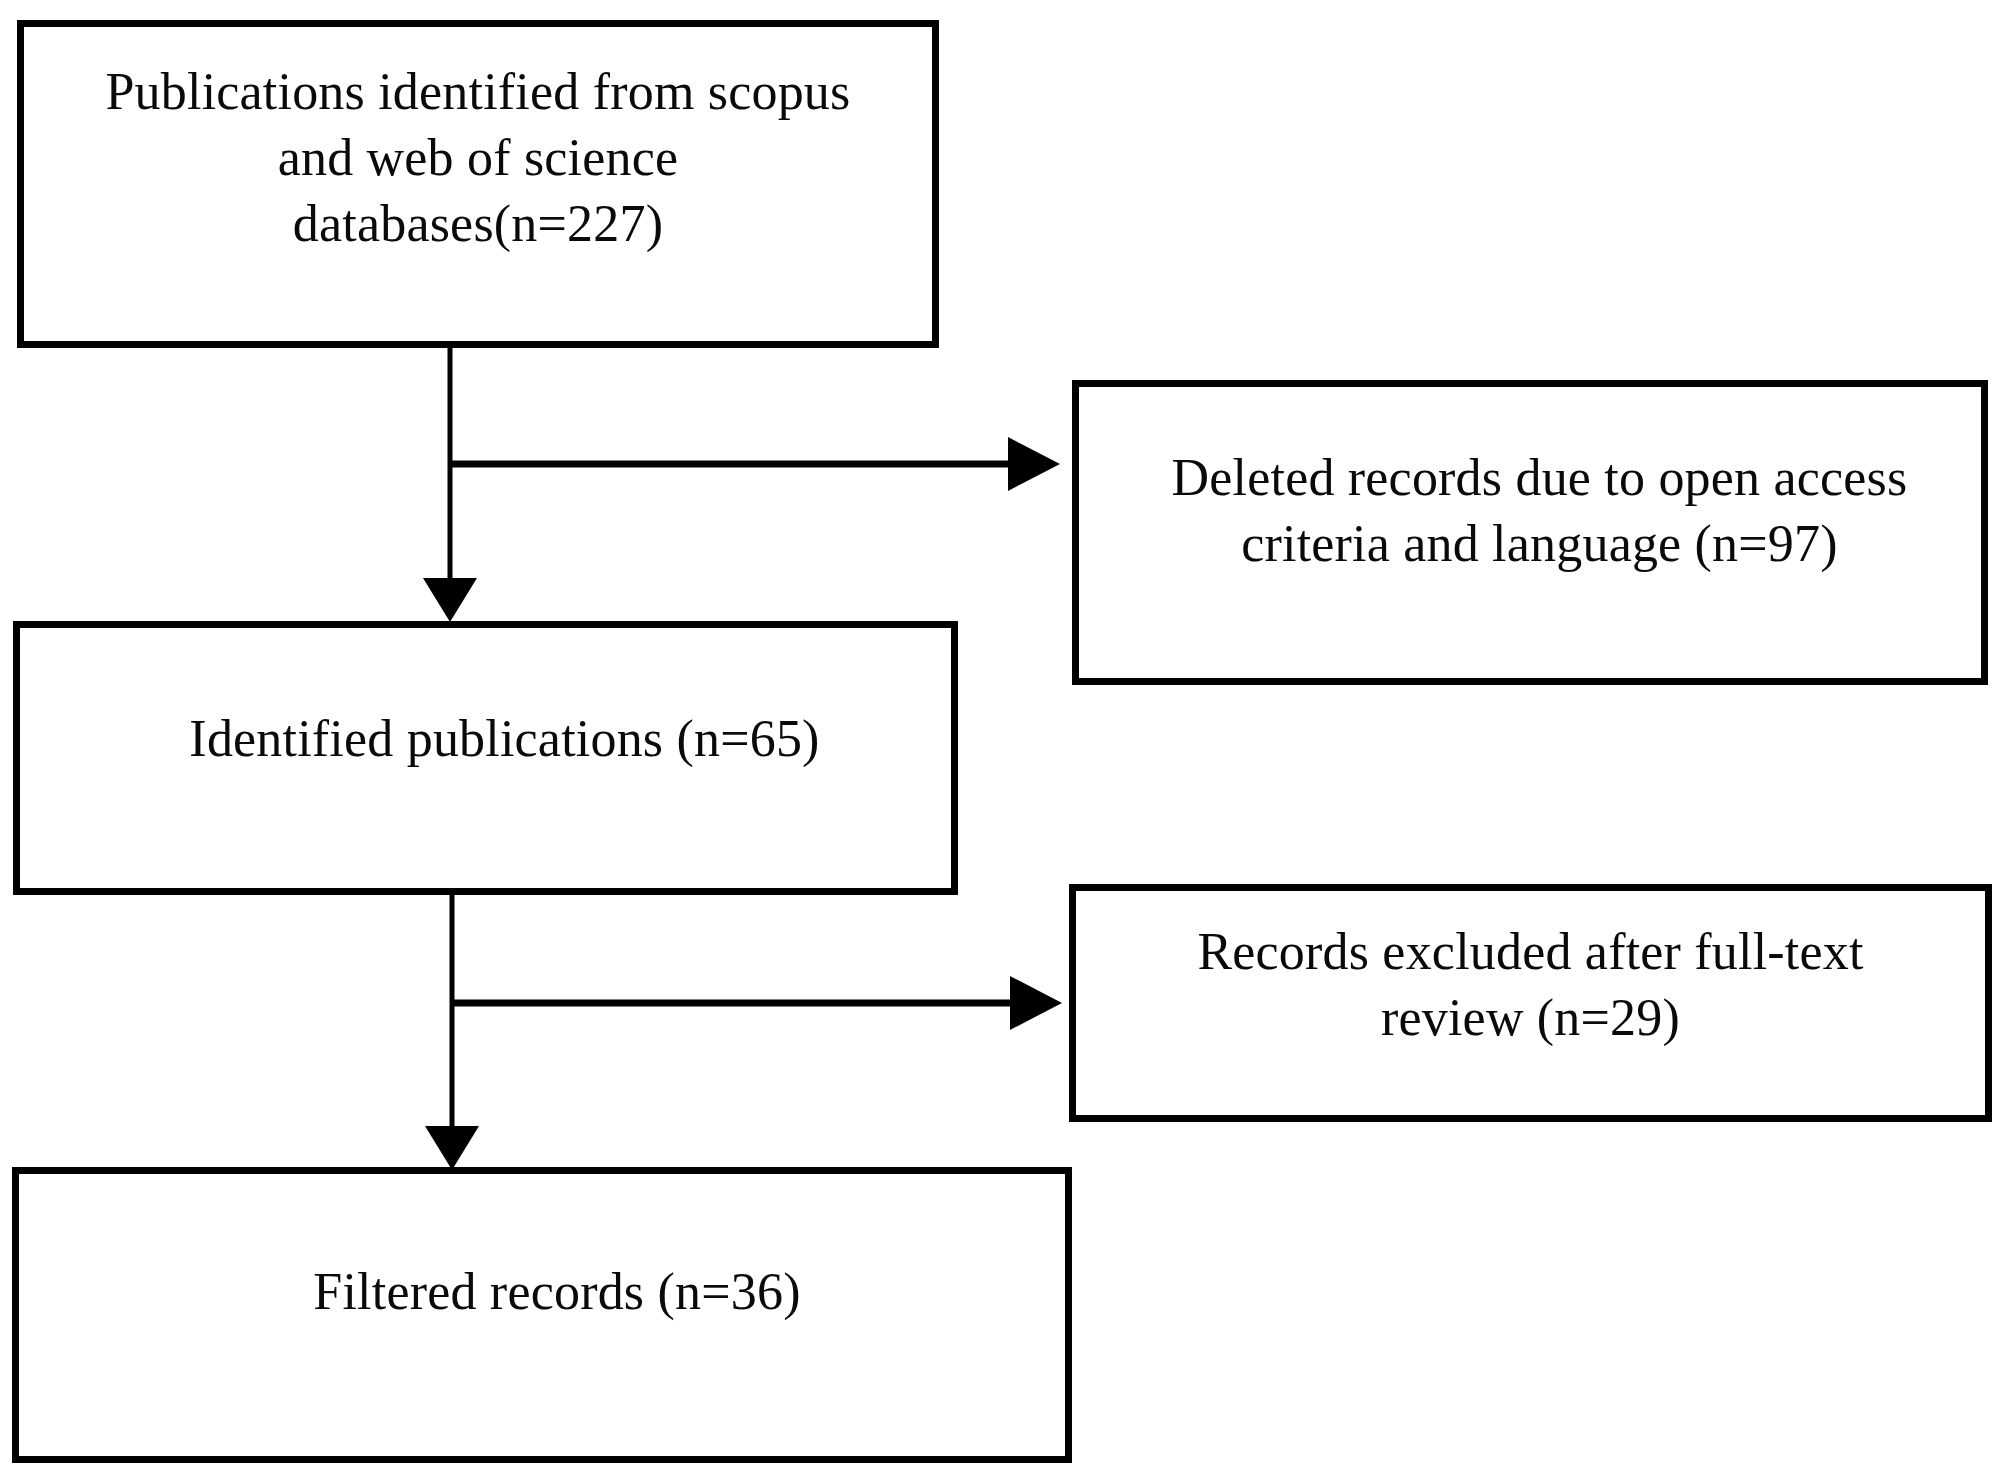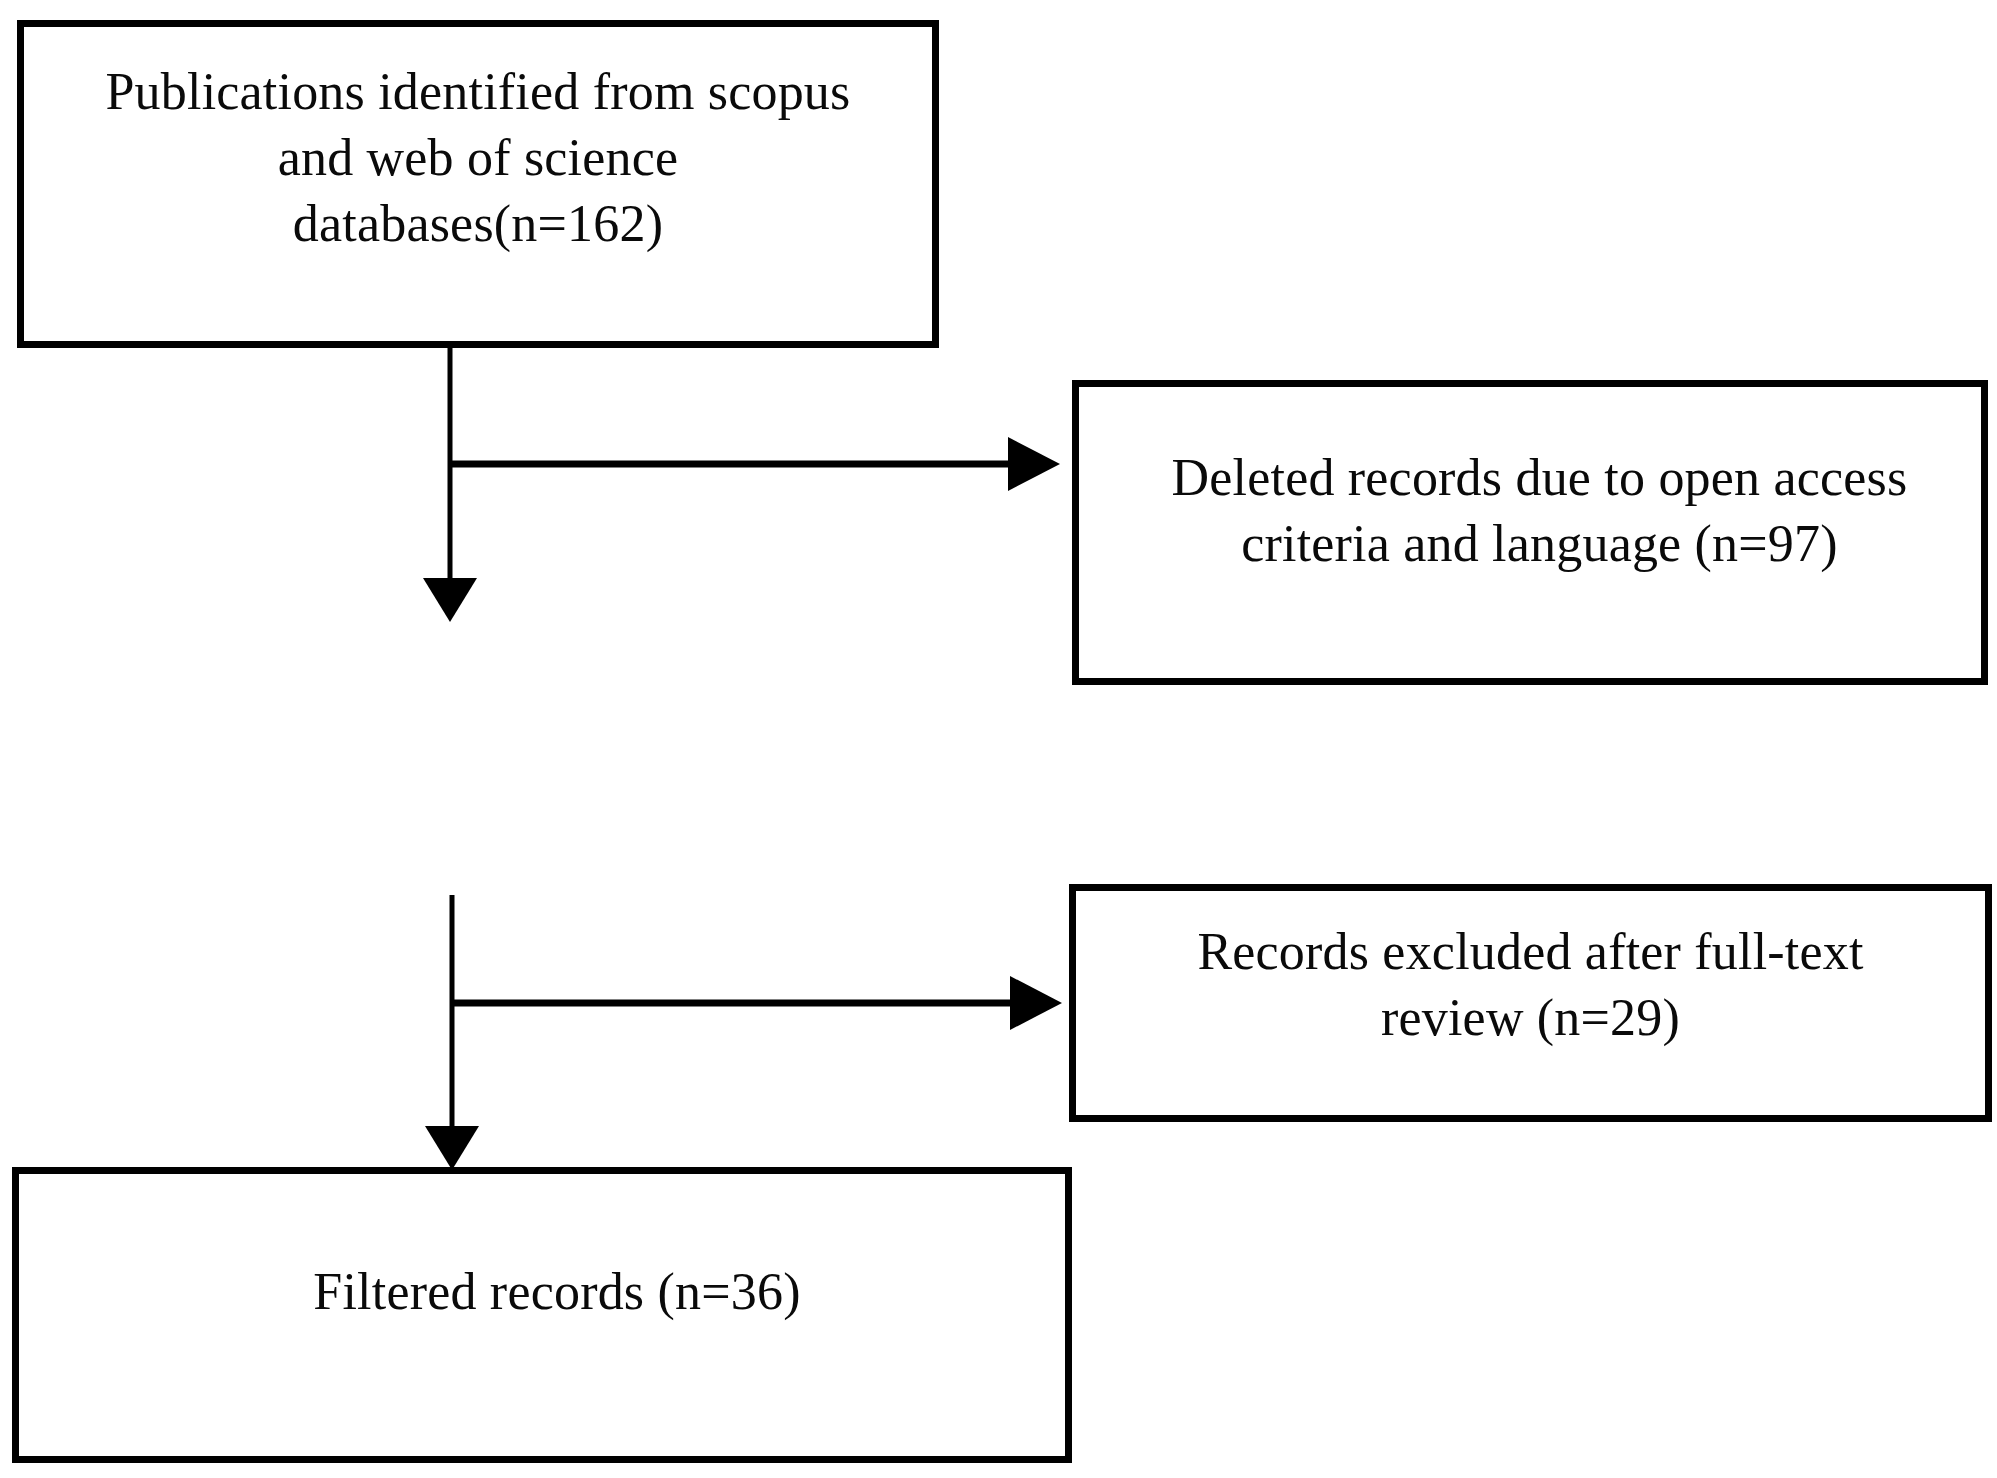--- a/index.html
+++ b/index.html
@@ -99,28 +99,31 @@
     <line x1="452" y1="895" x2="452" y2="1130" stroke="#000000" stroke-width="5"></line>
     <polygon points="425,1126 479,1126 452,1170" fill="#000000"></polygon>
 
     <line x1="450" y1="1003" x2="1012" y2="1003" stroke="#000000" stroke-width="7"></line>
     <polygon points="1010,976 1010,1030 1062,1003" fill="#000000"></polygon>
   </svg>
 
   <div class="flow-box box-identified-sources">
     <div class="label">Publications identified from scopus
 and web of science
-databases(n=162)</div>
+databases(n=227)</div>
   </div>
 
   <div class="flow-box box-deleted-records">
     <div class="label">Deleted records due to open access
 criteria and language (n=97)</div>
   </div>
 
+  <div class="flow-box box-identified-publications">
+    <div class="label">Identified publications (n=65)</div>
+  </div>
 
   <div class="flow-box box-records-excluded">
     <div class="label">Records excluded after full-text
 review (n=29)</div>
   </div>
 
   <div class="flow-box box-filtered-records">
     <div class="label">Filtered records (n=36)</div>
   </div>
 

